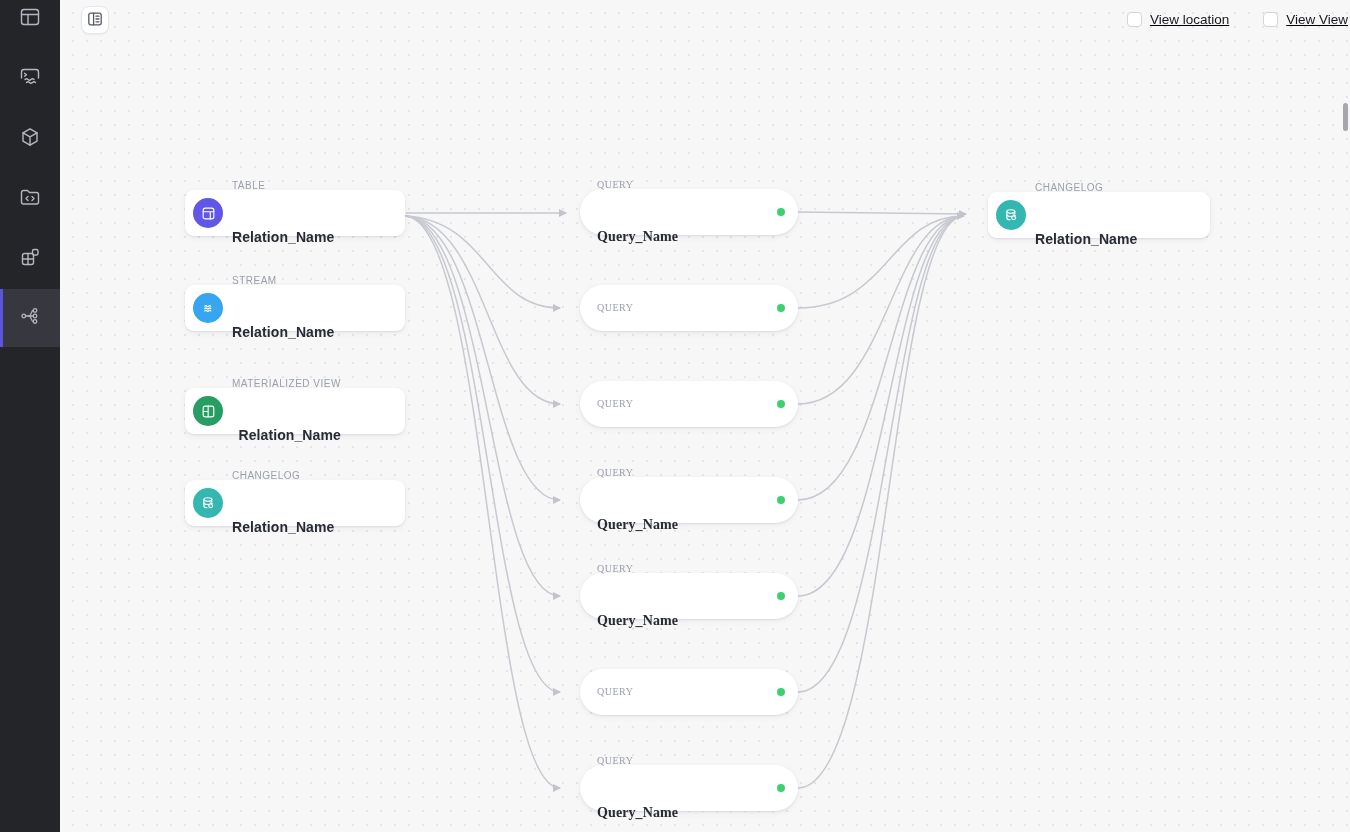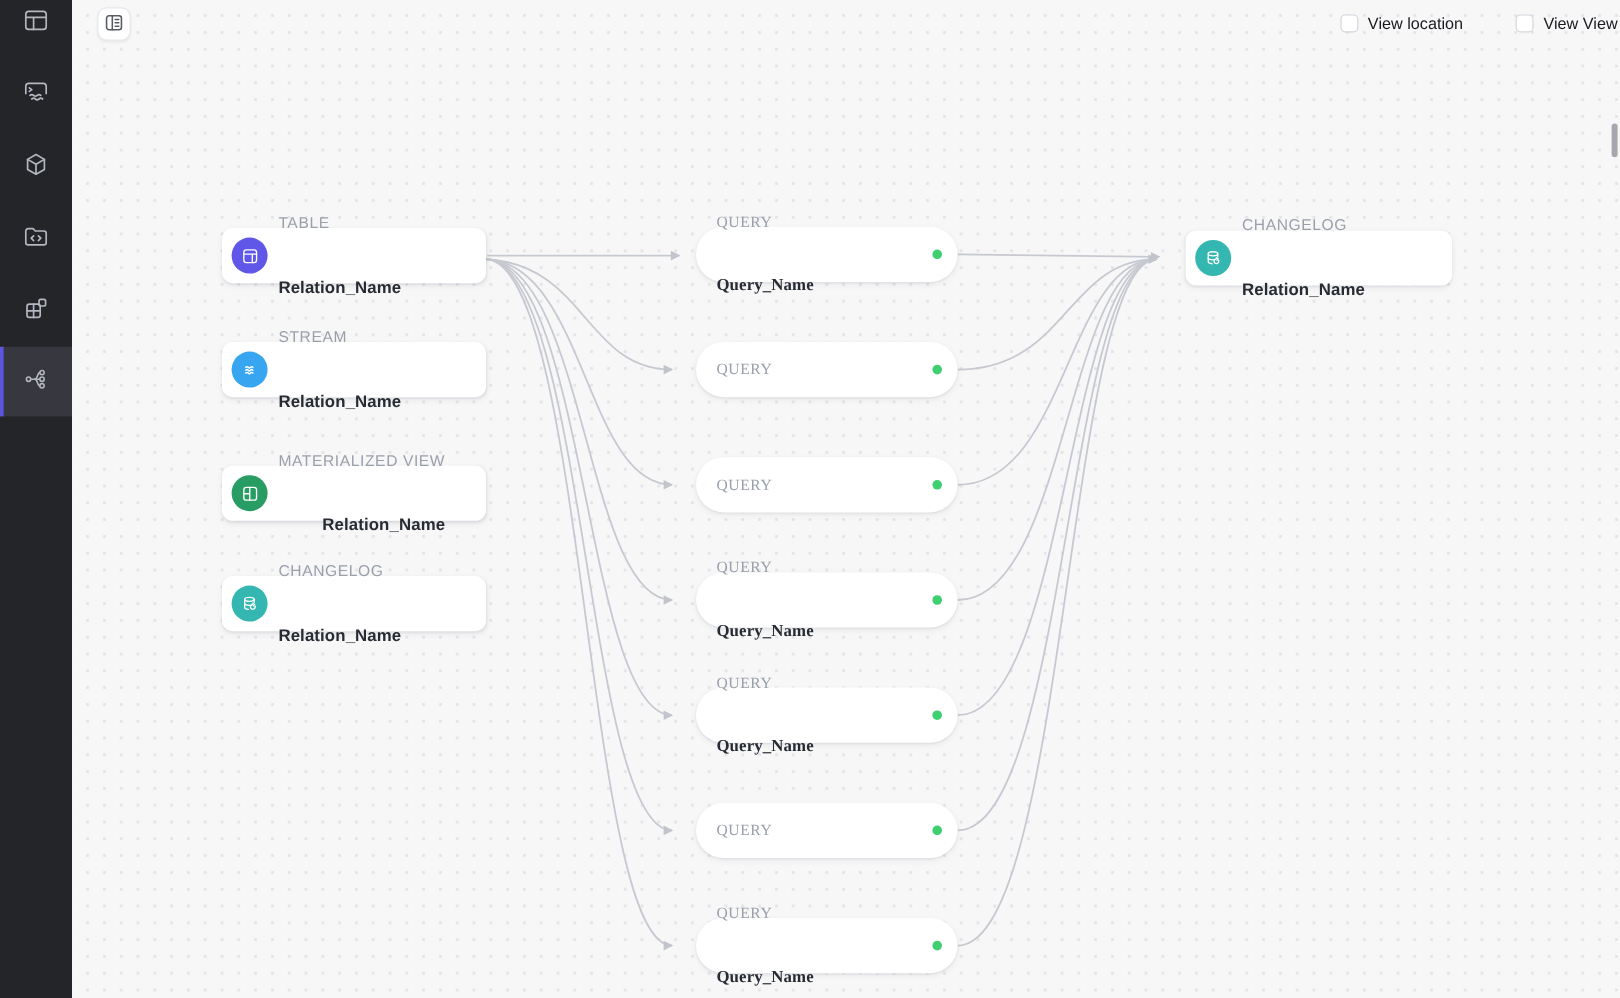--- a/index.html
+++ b/index.html
@@ -25,31 +25,31 @@
   svg.edges { position:absolute; left:0; top:0; z-index:1; pointer-events:none; }
   .edge { fill:none; stroke:#c7c9d0; stroke-width:1.5px; }
 
   
   .node { position:absolute; z-index:2; background:#fff; display:flex; align-items:center; cursor:pointer;
           box-shadow:0 1px 2px rgba(16,24,40,.07), 0 2px 6px rgba(16,24,40,.06); }
   .relation { width:220px; height:46px; border-radius:9px; padding-left:8px; }
   .node-icon { width:30px; height:30px; border-radius:50%; display:flex; align-items:center; justify-content:center; flex:none; }
   .node-icon svg { stroke:#fff; fill:none; }
   .node-text { display:flex; flex-direction:column; justify-content:center; margin-left:9px; line-height:1.25; }
-  .node-type { font-size:13px; letter-spacing:.5px; color:#9aa0ab; font-weight:400; }
+  .node-type { font-size:10px; letter-spacing:.5px; color:#9aa0ab; font-weight:400; }
   .node-name { font-size:14px; font-weight:700; color:#272b33; letter-spacing:.1px;margin-top:37px; }
   .query { width:218px; height:46px; border-radius:23px; padding-left:17px; }
   .query .node-text { margin-left:0;font-family:Liberation Serif, serif; }
   .status-dot { position:absolute; right:13px; top:19px; width:8px; height:8px; border-radius:50%; }
 
   
   .panel-btn { position:absolute; left:81px; top:6px; width:28px; height:28px; z-index:5;
     background:#fff; border:1px solid #e6e7eb; border-radius:8px; display:flex; align-items:center; justify-content:center;
     box-shadow:0 1px 2px rgba(16,24,40,.05); cursor:pointer; }
-  .checkbox-row { position:absolute; top:12px; right:2px; z-index:5; display:flex; align-items:flex-end; gap:44px; }
+  .checkbox-row { position:absolute; top:12px; right:2px; z-index:5; display:flex; align-items:flex-end; gap:34px;text-decoration:underline; }
   .checkbox { display:flex; align-items:center; gap:8px; cursor:pointer; }
   .checkbox .box { width:15px; height:15px; border:1.5px solid #d4d6db; border-radius:4px; background:#fff; }
   .checkbox .cb-label { font-size:13.5px; color:#17191e; }
 
   .scroll-thumb { position:absolute; right:2px; top:103px; width:5px; height:28px; border-radius:3px; background:#a7a8ad; z-index:6; cursor:pointer; }
 </style>
 </head>
 <body>
 
 <div class="canvas"></div>

